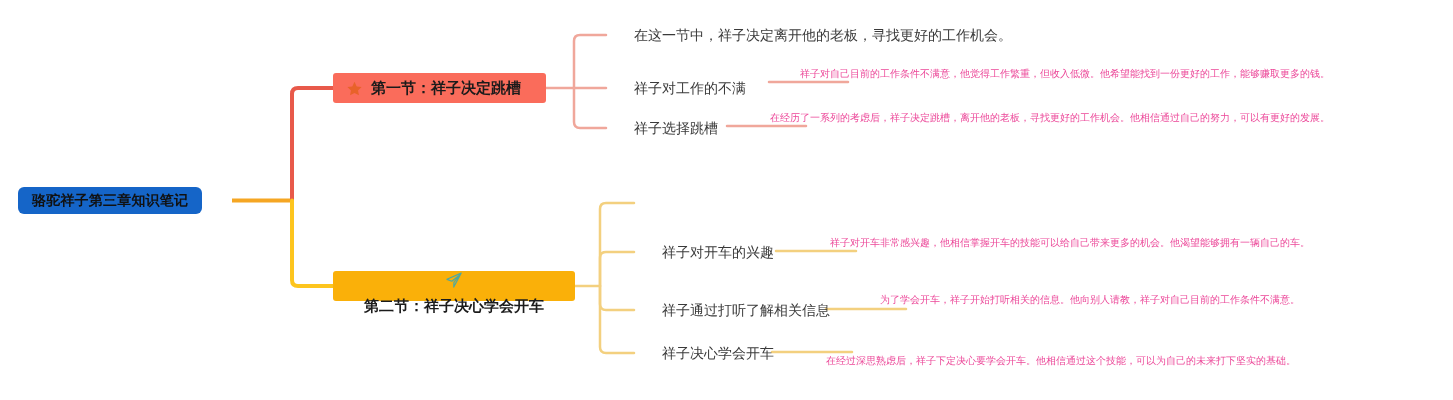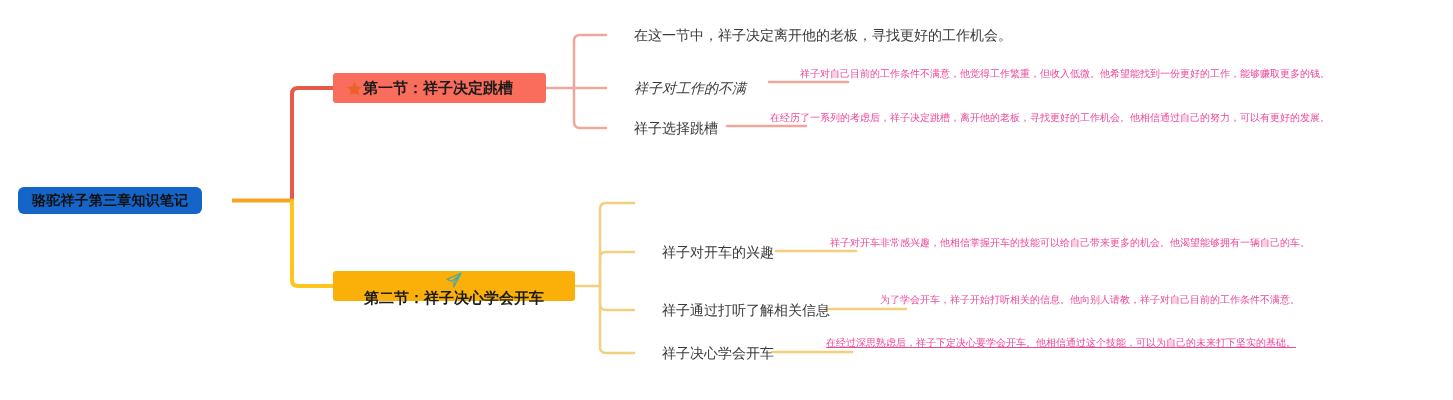--- a/index.html
+++ b/index.html
@@ -51,20 +51,21 @@
     letter-spacing: 0.2px;
   }
 
   .section-node {
     height: 30px;
     padding: 0 12px;
     border-radius: 3px;
     font-size: 15px;
     font-weight: bold;
     color: #1b1b1b;
+    gap: 8px;
   }
   .section-node.s1 {
     left: 333px;
     top: 73px;
     background: #FA6C5B;
     width: 213px;
   }
   .section-node.s2 {
     left: 333px;
     top: 271px;
@@ -148,34 +149,34 @@
     <span class="node-icon">
       <svg viewBox="0 0 24 24" width="18" height="18" xmlns="http://www.w3.org/2000/svg">
         <path d="M21.5 2.8 L2.6 11.1 L9.1 13.6 L19.6 5.2 L11.9 15.1 L11.7 21.4 Z" fill="none" stroke="#4FA8A0" stroke-width="1.6" stroke-linejoin="round"></path>
       </svg>
     </span>
     <span>第二节：祥子决心学会开车</span>
   </div>
 
   <div class="sub-label" style="left:614px; top:26px;">在这一节中，祥子决定离开他的老板，寻找更好的工作机会。</div>
 
-  <div class="sub-label" style="left:614px; top:79px;font-style:italic;">祥子对工作的不满</div>
+  <div class="sub-label" style="left:614px; top:79px;">祥子对工作的不满</div>
 
   <div class="leaf-text" style="left:800px; top:63px; width:555px;">祥子对自己目前的工作条件不满意，他觉得工作繁重，但收入低微。他希望能找到一份更好的工作，能够赚取更多的钱。</div>
 
   <div class="sub-label" style="left:614px; top:119px;">祥子选择跳槽</div>
 
   <div class="leaf-text" style="left:770px; top:107px; width:560px;">在经历了一系列的考虑后，祥子决定跳槽，离开他的老板，寻找更好的工作机会。他相信通过自己的努力，可以有更好的发展。</div>
 
 
   <div class="sub-label" style="left:642px; top:243px;">祥子对开车的兴趣</div>
 
   <div class="leaf-text" style="left:830px; top:232px; width:545px;">祥子对开车非常感兴趣，他相信掌握开车的技能可以给自己带来更多的机会。他渴望能够拥有一辆自己的车。</div>
 
   <div class="sub-label" style="left:642px; top:301px;">祥子通过打听了解相关信息</div>
 
   <div class="leaf-text" style="left:880px; top:289px; width:555px;">为了学会开车，祥子开始打听相关的信息。他向别人请教，祥子对自己目前的工作条件不满意。</div>
 
   <div class="sub-label" style="left:642px; top:344px;">祥子决心学会开车</div>
 
-  <div class="leaf-text" style="left:826px; top:332px; width:545px;text-decoration:underline;">在经过深思熟虑后，祥子下定决心要学会开车。他相信通过这个技能，可以为自己的未来打下坚实的基础。</div>
+  <div class="leaf-text" style="left:826px; top:350px; width:545px;">在经过深思熟虑后，祥子下定决心要学会开车。他相信通过这个技能，可以为自己的未来打下坚实的基础。</div>
 
 </div>
 
 </body></html>

